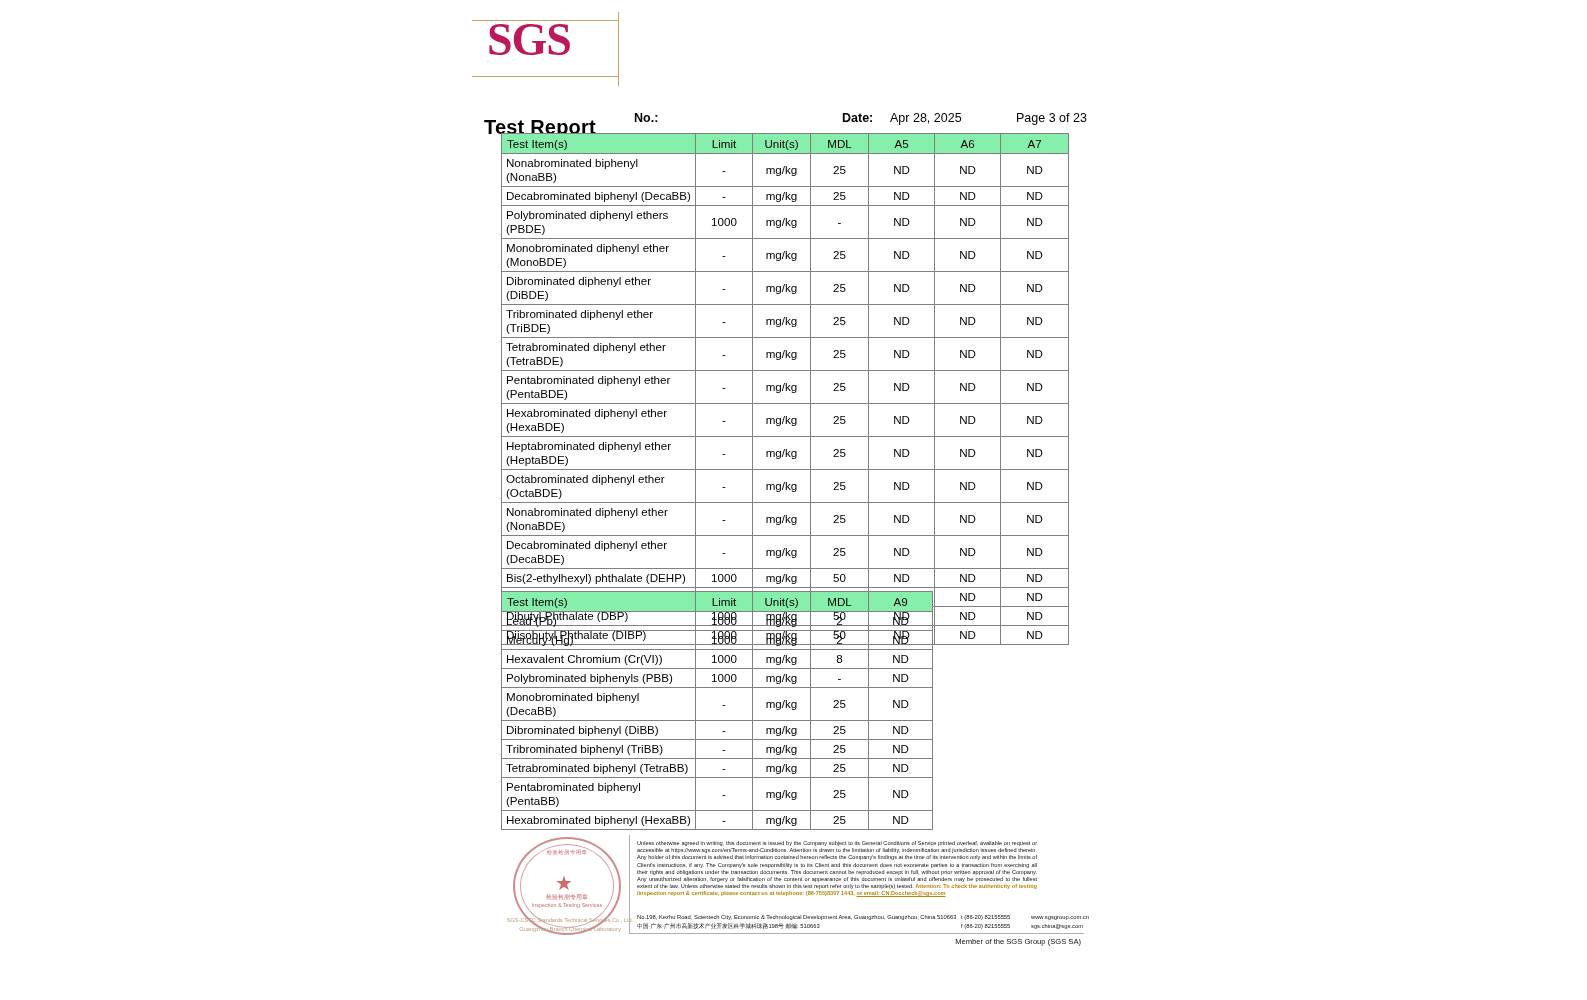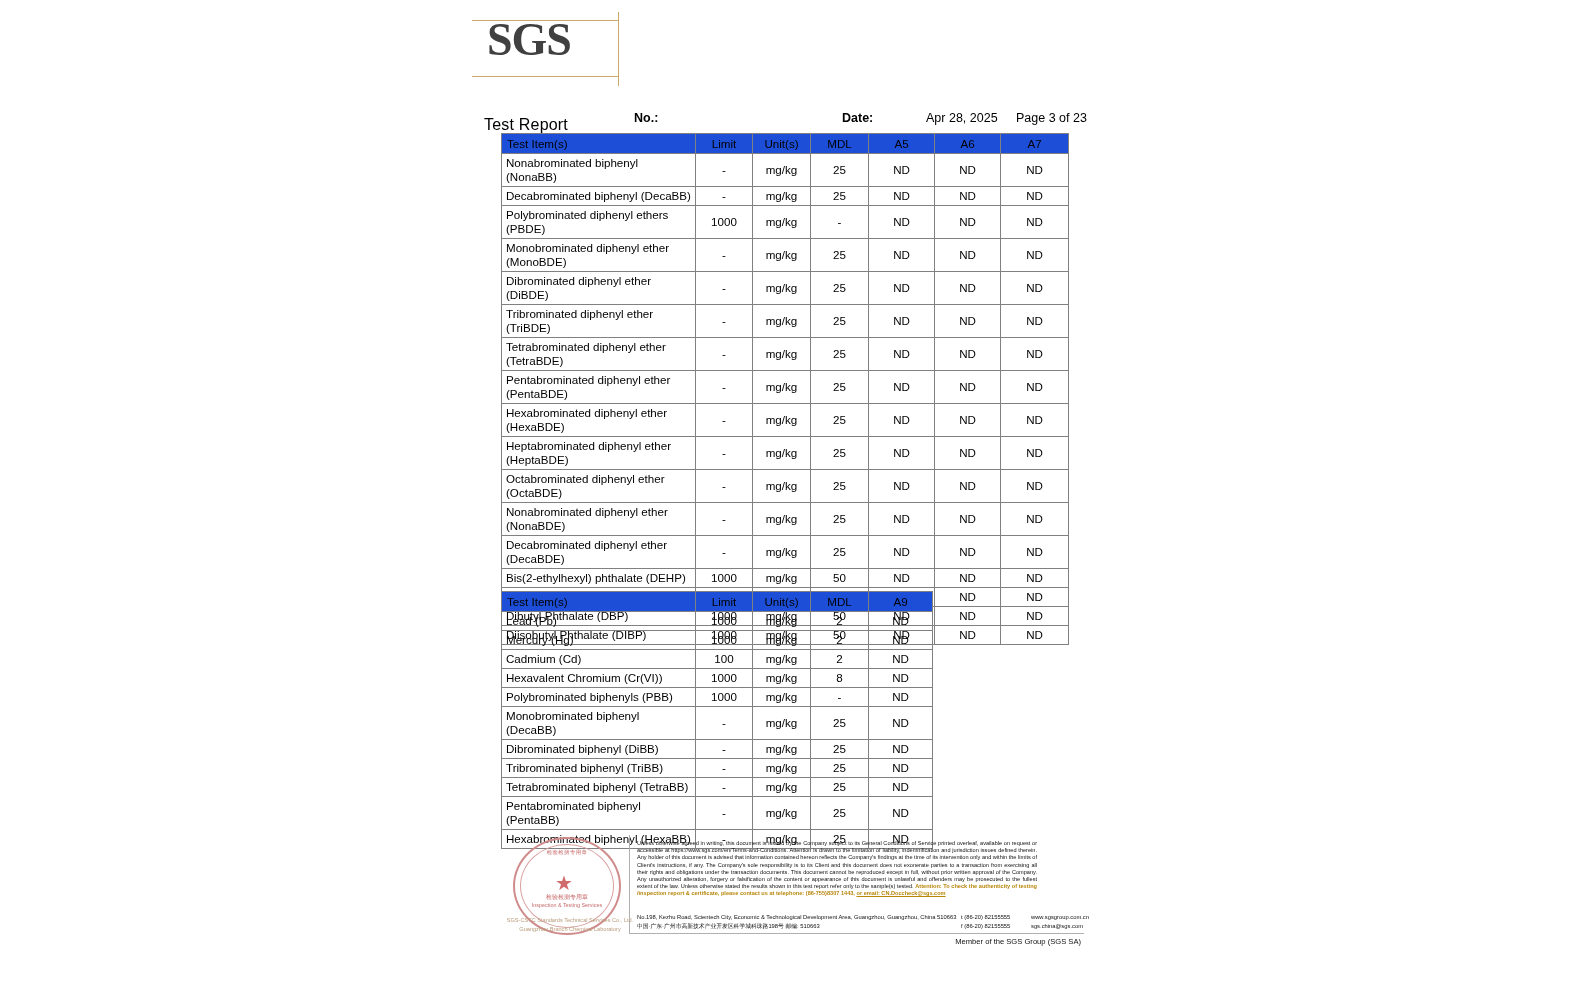--- a/index.html
+++ b/index.html
@@ -28,21 +28,21 @@
     left: 484px;
     top: 14px;
     width: 160px;
     height: 70px;
   }
   .logo-text {
     font-family: "Liberation Serif", serif;
     font-weight: bold;
     font-size: 46px;
     letter-spacing: -1px;
-    color: #404040;
+    color: #be185d;
     line-height: 52px;
     padding-left: 3px;
   }
   .logo-rule-top {
     position: absolute;
     left: -12px;
     top: 6px;
     width: 146px;
     height: 1px;
     background: #c9a96a;
@@ -67,22 +67,22 @@
   .hdr {
     position: absolute;
     left: 484px;
     top: 108px;
     width: 620px;
     height: 22px;
   }
   .hdr-title {
     position: absolute;
     left: 0; top: 8px;
-    font-size: 16px;
-    font-weight: normal;
+    font-size: 20px;
+    font-weight: bold;
     letter-spacing: 0.2px;
   }
   .hdr-nolabel {
     position: absolute;
     left: 150px; top: 3px;
     font-size: 12.5px;
     font-weight: bold;
   }
   .hdr-novalue {
     position: absolute;
@@ -94,21 +94,20 @@
     position: absolute;
     left: 358px; top: 3px;
     font-size: 12.5px;
     font-weight: bold;
     text-align: right;
   }
   .hdr-datevalue {
     position: absolute;
     left: 406px; top: 3px;
     font-size: 12.5px;
-    margin-left: 36px;
   }
   .hdr-page {
     position: absolute;
     left: 532px; top: 3px;
     font-size: 12.5px;
   }
   
   table.rep {
     position: absolute;
     border-collapse: collapse;
@@ -116,21 +115,21 @@
     table-layout: fixed;
   }
   table.rep th, table.rep td {
     border: 1px solid #808080;
     padding: 2px 4px;
     vertical-align: middle;
     line-height: 14px;
     font-weight: normal;
   }
   table.rep thead th {
-    background: #1d4ed8;
+    background: #86efac;
     text-align: center;
     height: 17px;
     padding: 1px 8px;
   }
   table.rep thead th.itemhead {
     text-align: left;
     padding-left: 5px;
   }
   td.item {
     text-align: left;
@@ -530,27 +529,20 @@
           <td class="c">ND</td>
         </tr>
       <tr>
           <td class="item">Mercury (Hg)</td>
           <td class="c">1000</td>
           <td class="c">mg/kg</td>
           <td class="c">2</td>
           <td class="c">ND</td>
         </tr>
       <tr>
-          <td class="item">Cadmium (Cd)</td>
-          <td class="c">100</td>
-          <td class="c">mg/kg</td>
-          <td class="c">2</td>
-          <td class="c">ND</td>
-        </tr>
-      <tr>
           <td class="item">Hexavalent Chromium (Cr(VI))</td>
           <td class="c">1000</td>
           <td class="c">mg/kg</td>
           <td class="c">8</td>
           <td class="c">ND</td>
         </tr>
       <tr>
           <td class="item">Polybrominated biphenyls (PBB)</td>
           <td class="c">1000</td>
           <td class="c">mg/kg</td>

